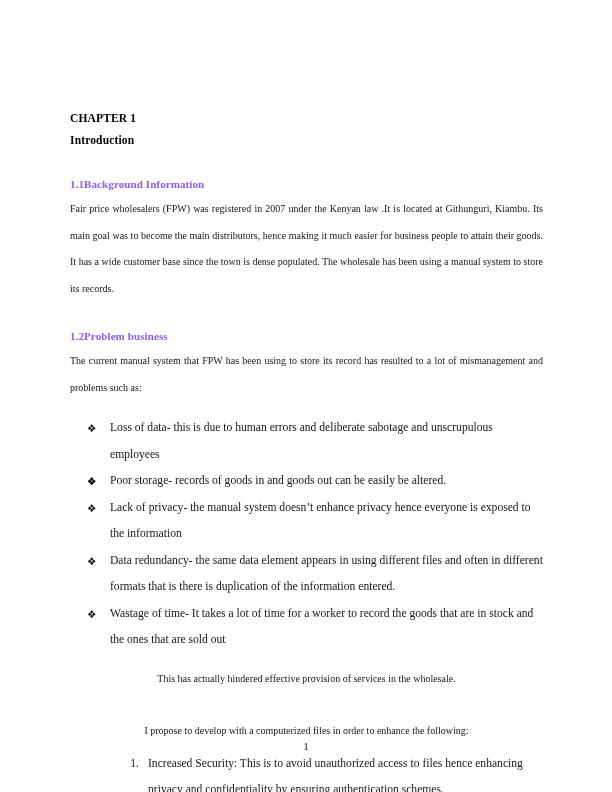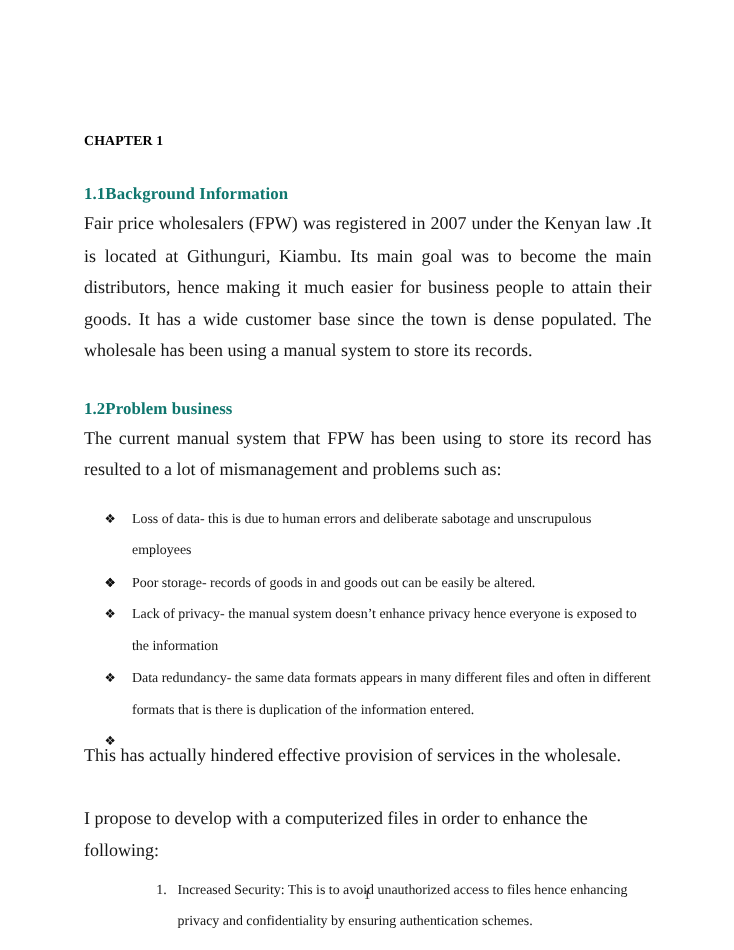--- a/index.html
+++ b/index.html
@@ -45,43 +45,43 @@
   }
 
   .chapter-block {
     margin-bottom: 25px;
   }
 
   
   .section-heading {
     font-family: "Liberation Serif", "DejaVu Serif", serif;
     font-weight: bold;
-    font-size: 14px;
-    color: #0f766e;
+    font-size: 11px;
+    color: #8b5cf6;
     line-height: 17px;
     margin: 0 0 3px 0;
     letter-spacing: 0.1px;
   }
 
   .section {
     margin-bottom: 14px;
   }
 
   
   .para {
-    font-size: 15px;
+    font-size: 10px;
     line-height: 26.5px;
     text-align: justify;
     text-justify: inter-word;
     margin: 0;
     color: #151515;
   }
 
   .para-left {
-    text-align: left;
+    text-align: center;
   }
 
   
   .bullet-list {
     list-style: none;
     margin: 14px 0 0 0;
     padding: 0;
   }
   .bullet-item {
     position: relative;
@@ -147,20 +147,21 @@
 </style>
 </head>
 <body>
 
 <div class="page">
 
   <div class="content">
 
     <div class="chapter-block">
       <div class="chapter-title">CHAPTER 1</div>
+      <div class="chapter-sub">Introduction</div>
     </div>
 
     <div class="section">
       <div class="section-heading">1.1Background Information</div>
       <p class="para">Fair price wholesalers (FPW) was registered in 2007 under the Kenyan law .It is located at Githunguri, Kiambu. Its main goal was to become the main distributors, hence making it much easier for business people to attain their goods.  It has a wide customer base since the town is dense populated. The wholesale has been using a manual system to store its records.</p>
     </div>
 
     <div class="spacer-sm"></div>
 
     <div class="section">
@@ -178,24 +179,25 @@
         <li class="bullet-item">
           <span class="bullet-glyph">❖</span>
           <span>Poor storage- records of goods in and goods out can be easily be altered.</span>
         </li>
         <li class="bullet-item">
           <span class="bullet-glyph">❖</span>
           <span>Lack of privacy- the manual system doesn’t enhance privacy hence everyone is exposed to the information</span>
         </li>
         <li class="bullet-item">
           <span class="bullet-glyph">❖</span>
-          <span>Data redundancy- the same data formats appears in many different files and often in different formats that is there is duplication of the information entered.</span>
-        </li>
-        <li class="bullet-item">
-          <span class="bullet-glyph">❖</span>
+          <span>Data redundancy- the same data element appears in using different files and often in different formats that is there is duplication of the information entered.</span>
+        </li>
+        <li class="bullet-item">
+          <span class="bullet-glyph">❖</span>
+          <span>Wastage of time- It takes a lot of time for a worker to record the goods that are in stock and the ones that are sold out</span>
         </li>
       </ul>
 
       <div class="spacer-sm"></div>
 
       <p class="para para-left">This has actually hindered effective provision of services in the wholesale.</p>
     </div>
 
     <div class="spacer-sm"></div>
 

